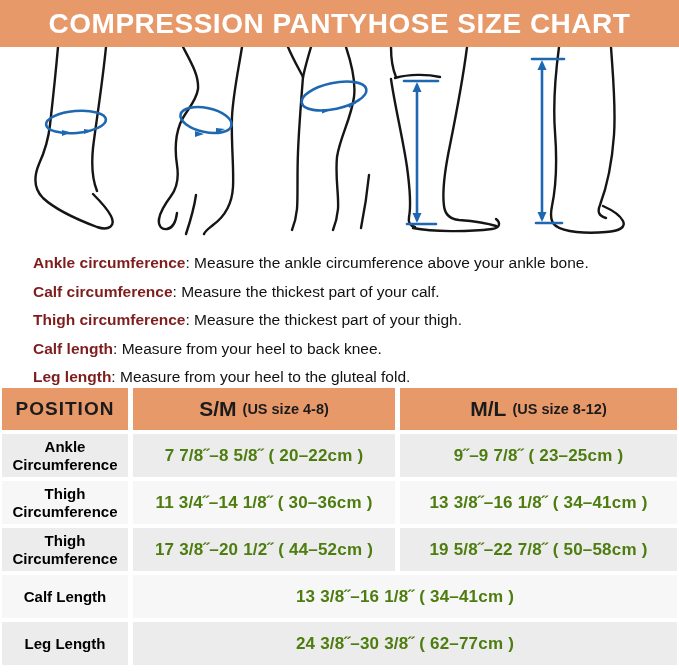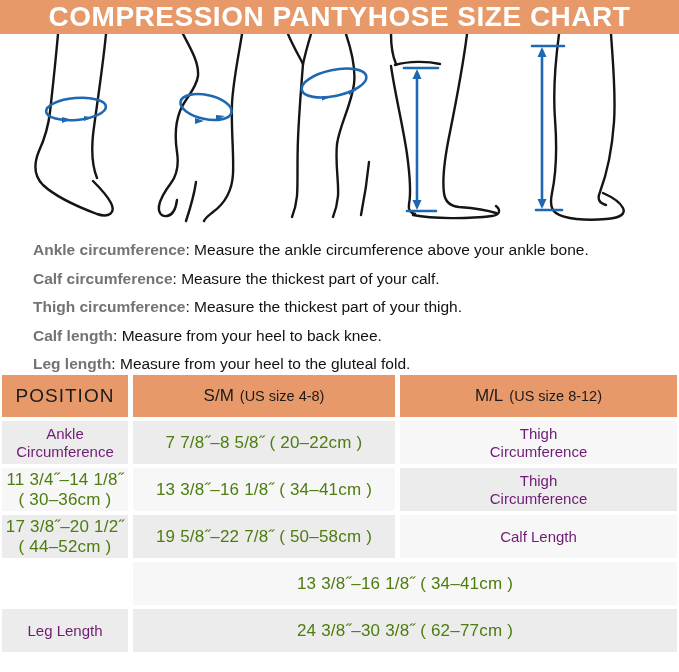--- a/index.html
+++ b/index.html
@@ -7,47 +7,47 @@
     --blue:#1E68B2;
     --row-gray:#ECECEC;
     --row-light:#F7F7F7;
   }
   *{margin:0;padding:0;box-sizing:border-box;}
   html,body{width:679px;height:672px;background:#fff;overflow:hidden;
     font-family:"Liberation Sans", sans-serif;}
   .page{width:679px;height:672px;background:#fff;}
 
   
-  .title-bar{height:34px;background:var(--orange);display:flex;align-items:center;justify-content:center;}
+  .title-bar{height:47px;background:var(--orange);display:flex;align-items:center;justify-content:center;}
   .title-bar h1{color:#fff;font-size:28px;font-weight:600;letter-spacing:.5px;white-space:nowrap;}
 
   
   .illustrations{height:193px;overflow:hidden;background:#fff;}
   .ink{fill:none;stroke:#151515;stroke-width:2.4;stroke-linecap:round;stroke-linejoin:round;}
   .blu{fill:none;stroke:var(--blue);stroke-width:2.6;stroke-linecap:round;}
   .blu-f{fill:var(--blue);stroke:none;}
 
   
   .instructions{height:148px;padding:9px 10px 0 33px;}
   .instr{font-size:15.5px;line-height:28.5px;color:#111;white-space:nowrap;}
-  .instr b{font-weight:bold;color:#737373;}
+  .instr b{font-weight:bold;color:#7f1d1d;}
 
   
   .size-table{margin:0 2px;display:grid;
     grid-template-columns:126px 262px 1fr;
     grid-template-rows:42px 43px 43px 43px 43px 43px;
     gap:4px 5px;background:#fff;}
-  .cell{display:flex;align-items:center;justify-content:center;text-align:center;}
+  .cell{display:flex;align-items:center;justify-content:center;text-align:center;font-weight:bold;}
   .hdr{background:var(--orange);color:#1b1b1b;}
   .hdr .pos{font-size:19px;letter-spacing:1px;}
-  .hdr .sz{font-size:17px;margin-right:6px;}
+  .hdr .sz{font-size:21px;margin-right:6px;}
   .hdr .note{font-size:14.5px;}
   .gray{background:var(--row-gray);}
   .light{background:var(--row-light);}
-  .lbl{flex-direction:column;font-size:15px;color:#701a75;line-height:18px;}
+  .lbl{flex-direction:column;font-size:15px;color:#000000;line-height:18px;}
   .val{font-size:17px;color:#4d7c0f;letter-spacing:.2px;}
   .span2{grid-column:2 / 4;}
 </style>
 </head>
 <body>
 
 <div class="page">
 
   <header class="title-bar">
     <h1>COMPRESSION PANTYHOSE SIZE CHART</h1>
@@ -142,20 +142,21 @@
     <div class="cell hdr">
       <span class="sz">M/L</span>
       <span class="note">(US size 8-12)</span>
     </div>
 
     <div class="cell lbl gray">
       <span>Ankle</span>
       <span>Circumference</span>
     </div>
     <div class="cell val gray">7 7/8˝–8 5/8˝ ( 20–22cm )</div>
+    <div class="cell val gray">9˝–9 7/8˝ ( 23–25cm )</div>
 
     <div class="cell lbl light">
       <span>Thigh</span>
       <span>Circumference</span>
     </div>
     <div class="cell val light">11 3/4˝–14 1/8˝ ( 30–36cm )</div>
     <div class="cell val light">13 3/8˝–16 1/8˝ ( 34–41cm )</div>
 
     <div class="cell lbl gray">
       <span>Thigh</span>

